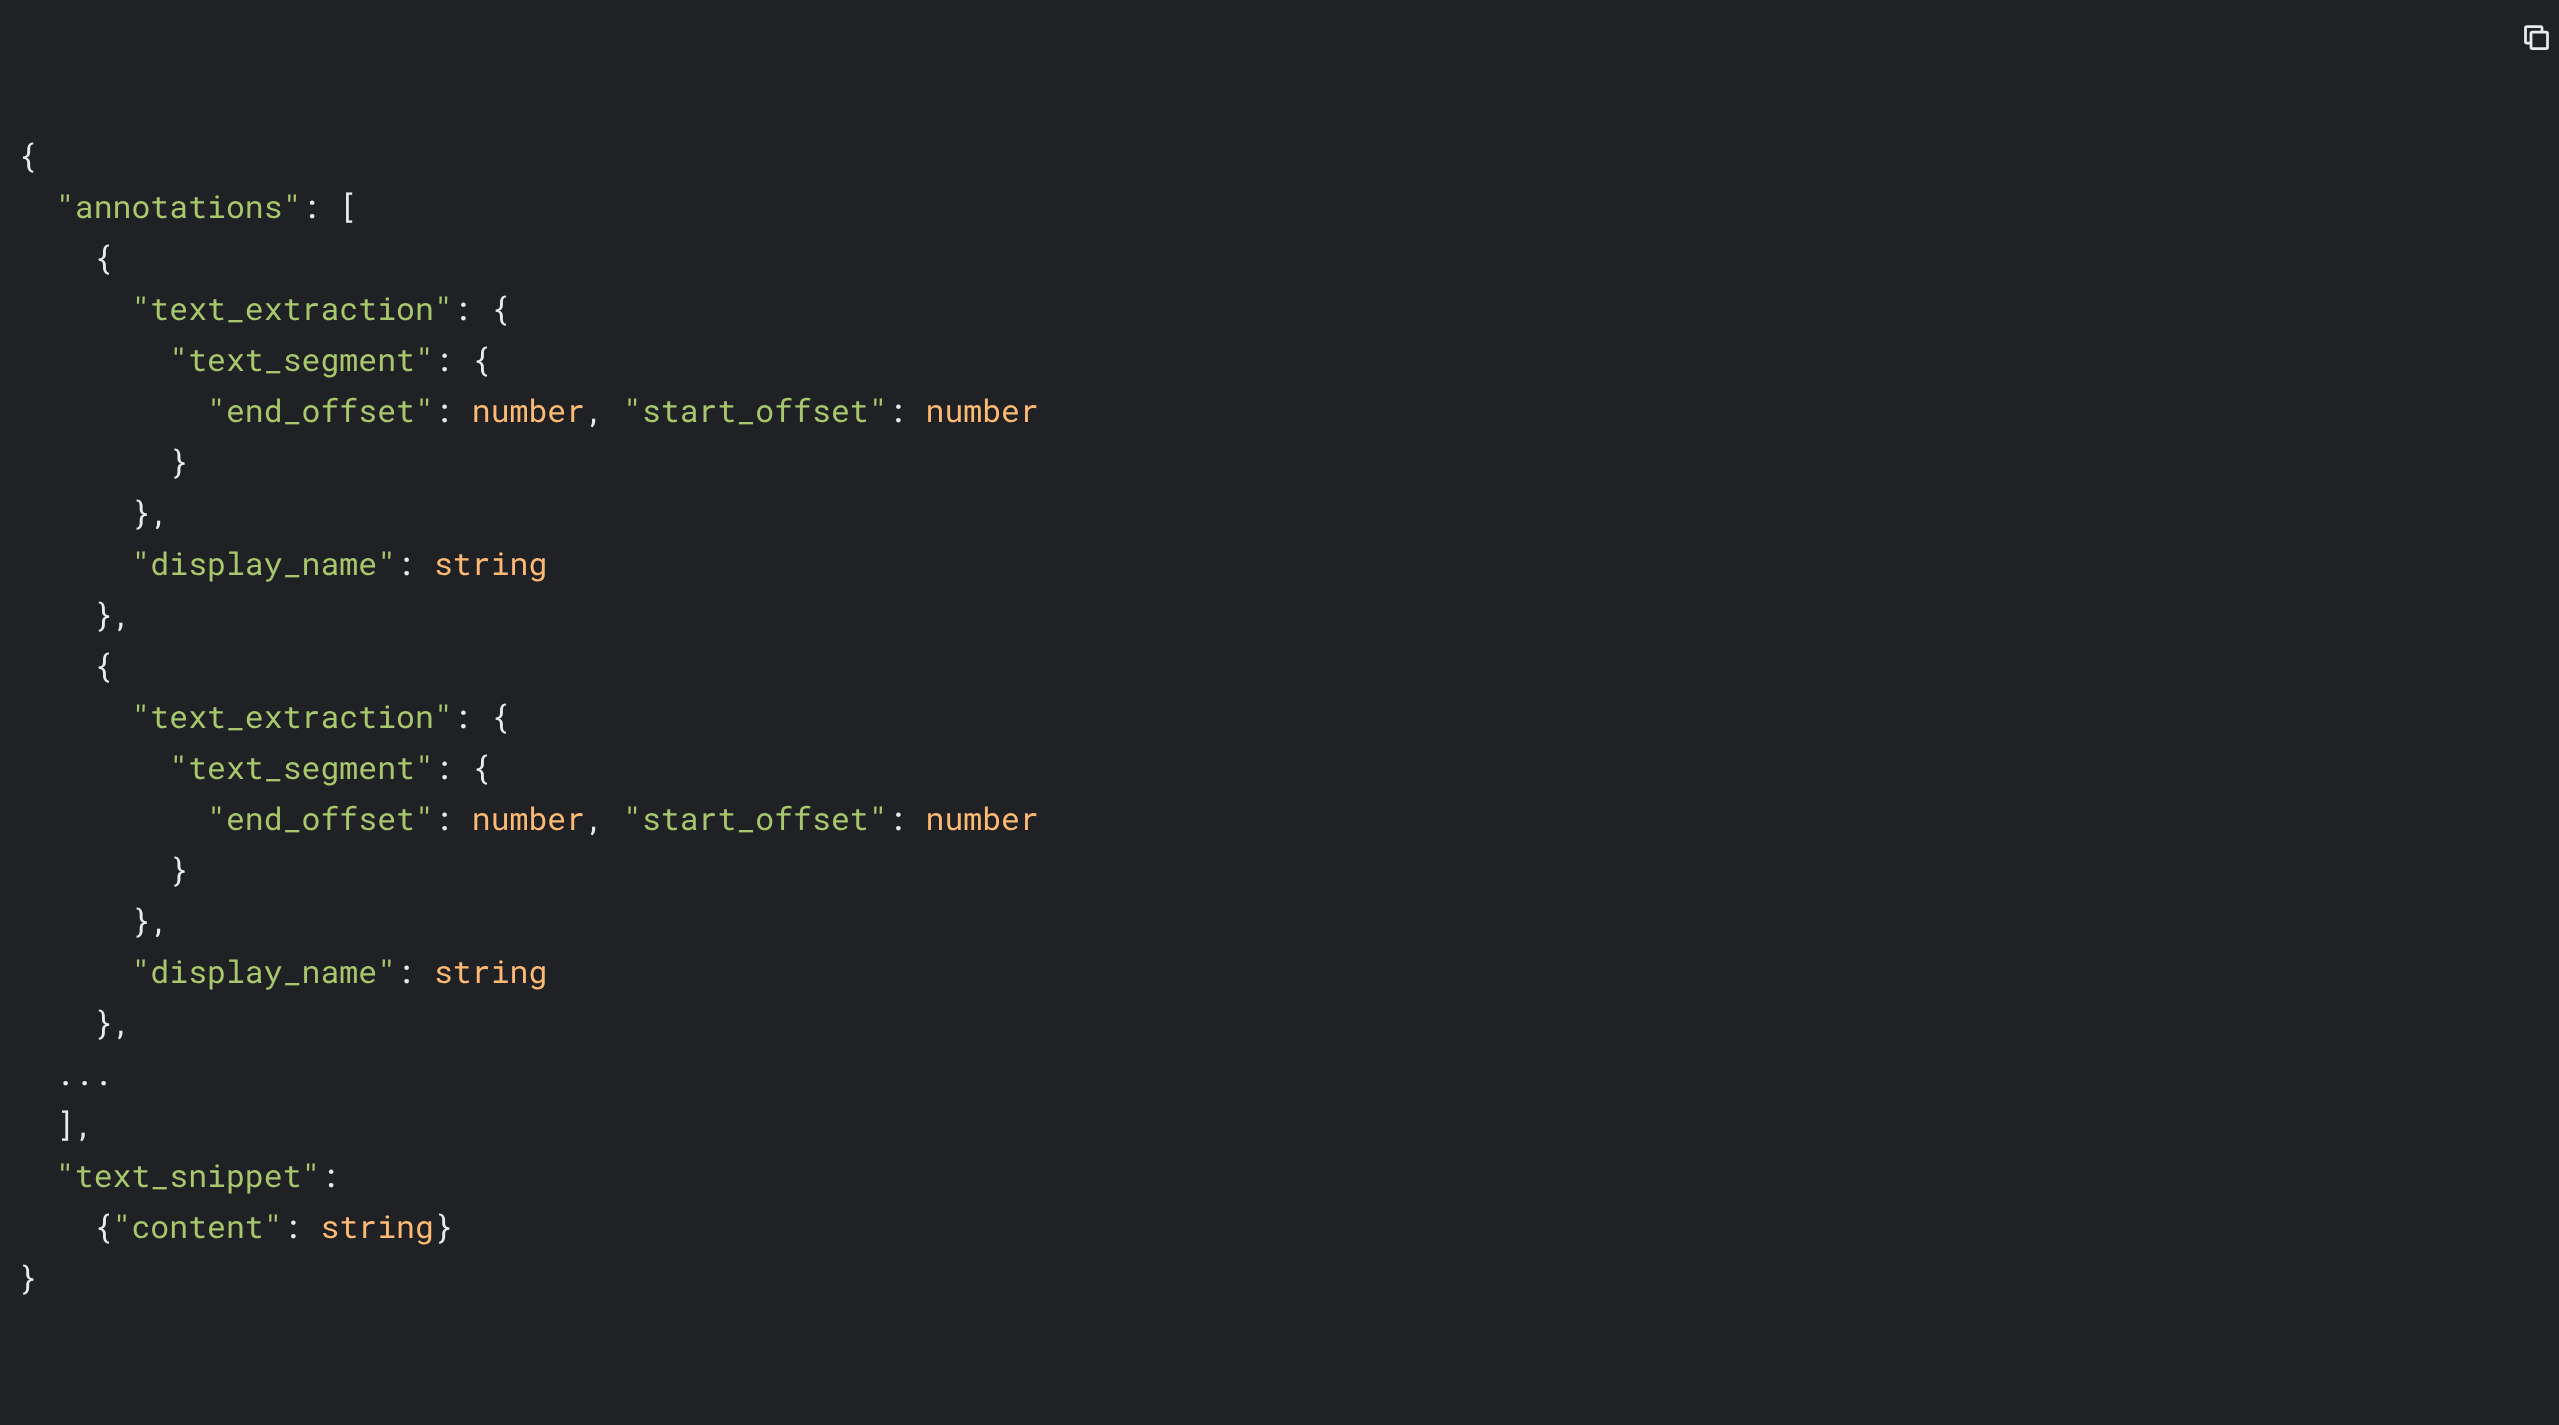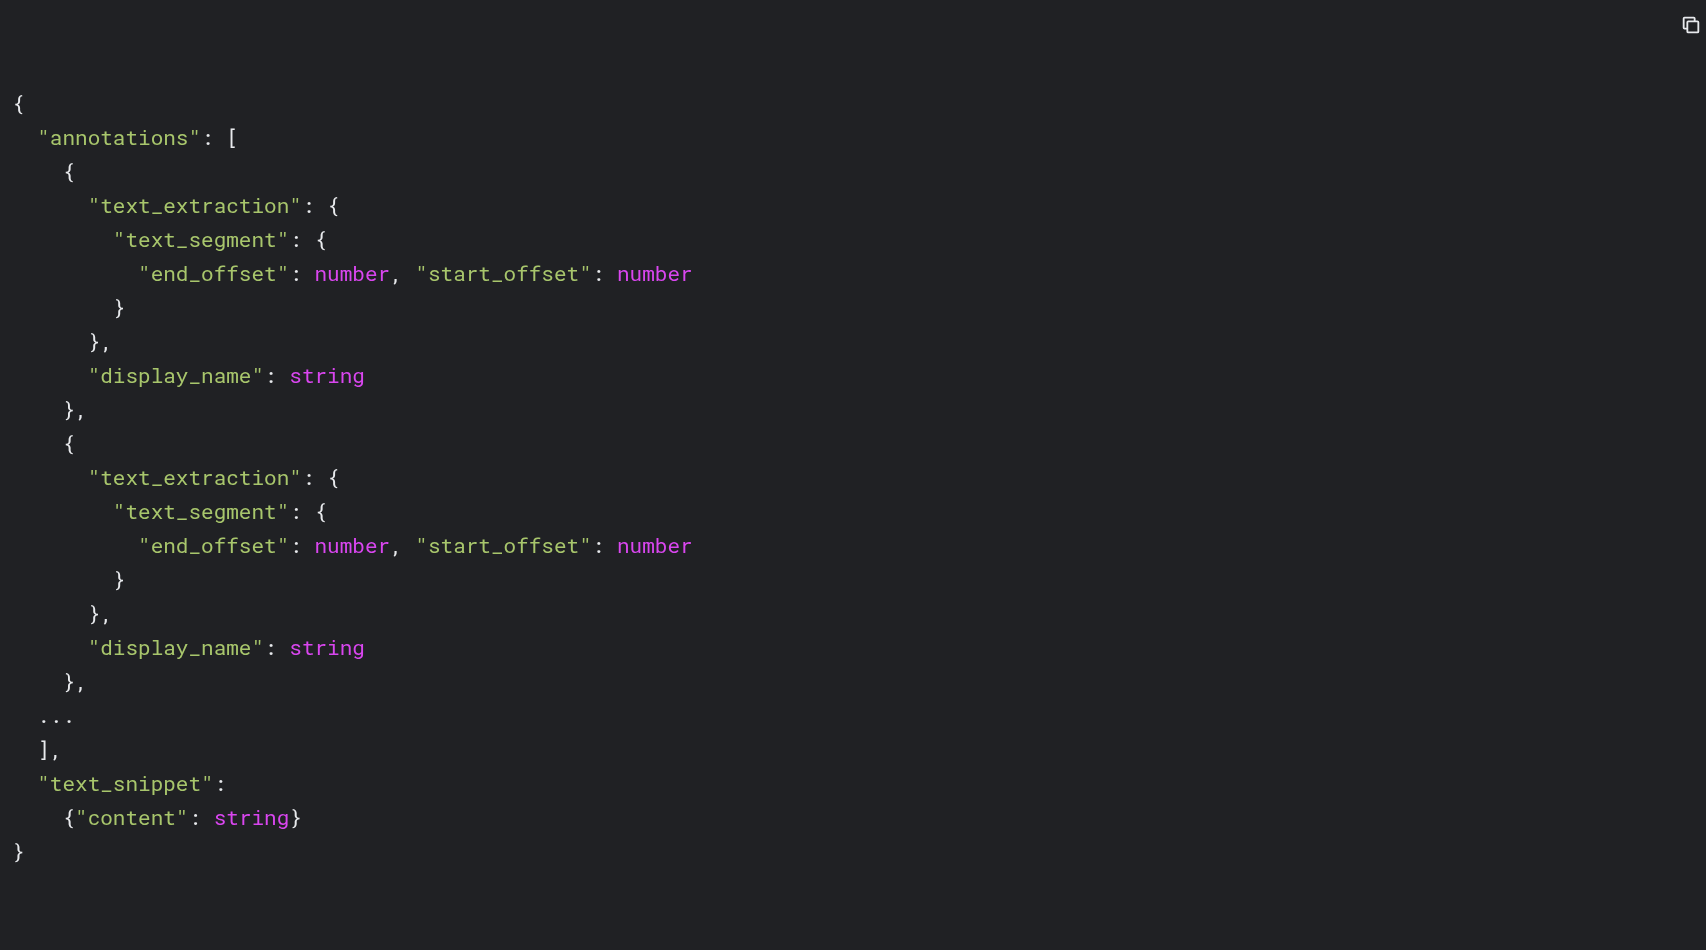--- a/index.html
+++ b/index.html
@@ -46,21 +46,21 @@
       stroke: #e8eaed;
       stroke-width: 2;
     }
     .str {
       color: #a8c66c;
     }
     .punc {
       color: #e8eaed;
     }
     .plain {
-      color: #d946ef;
+      color: #fdba74;
       text-align: center;
     }
     pre {
       margin: 0;
       font-family: inherit;
     }
   </style>
 </head>
 <body>
 

